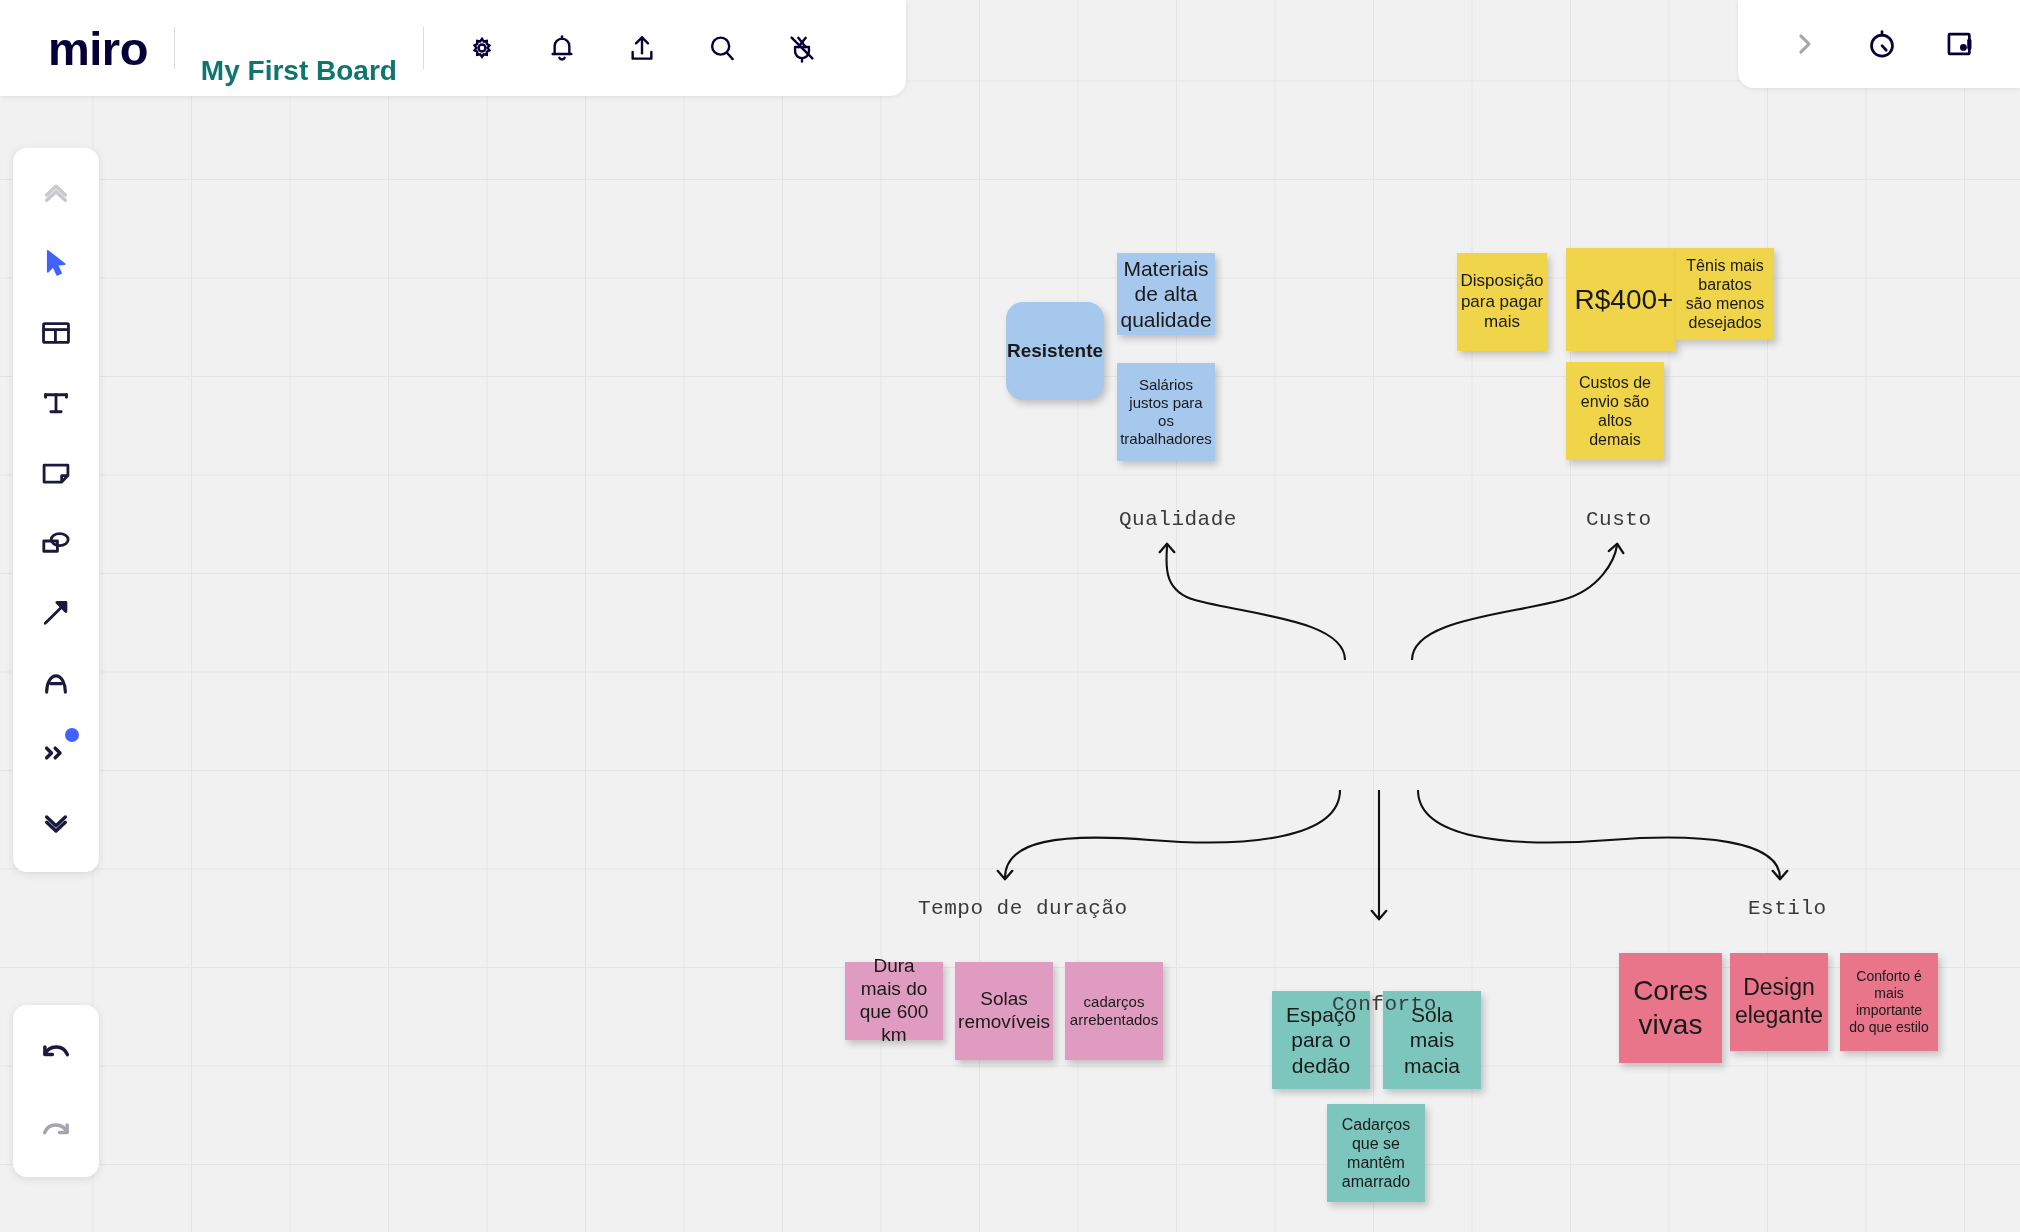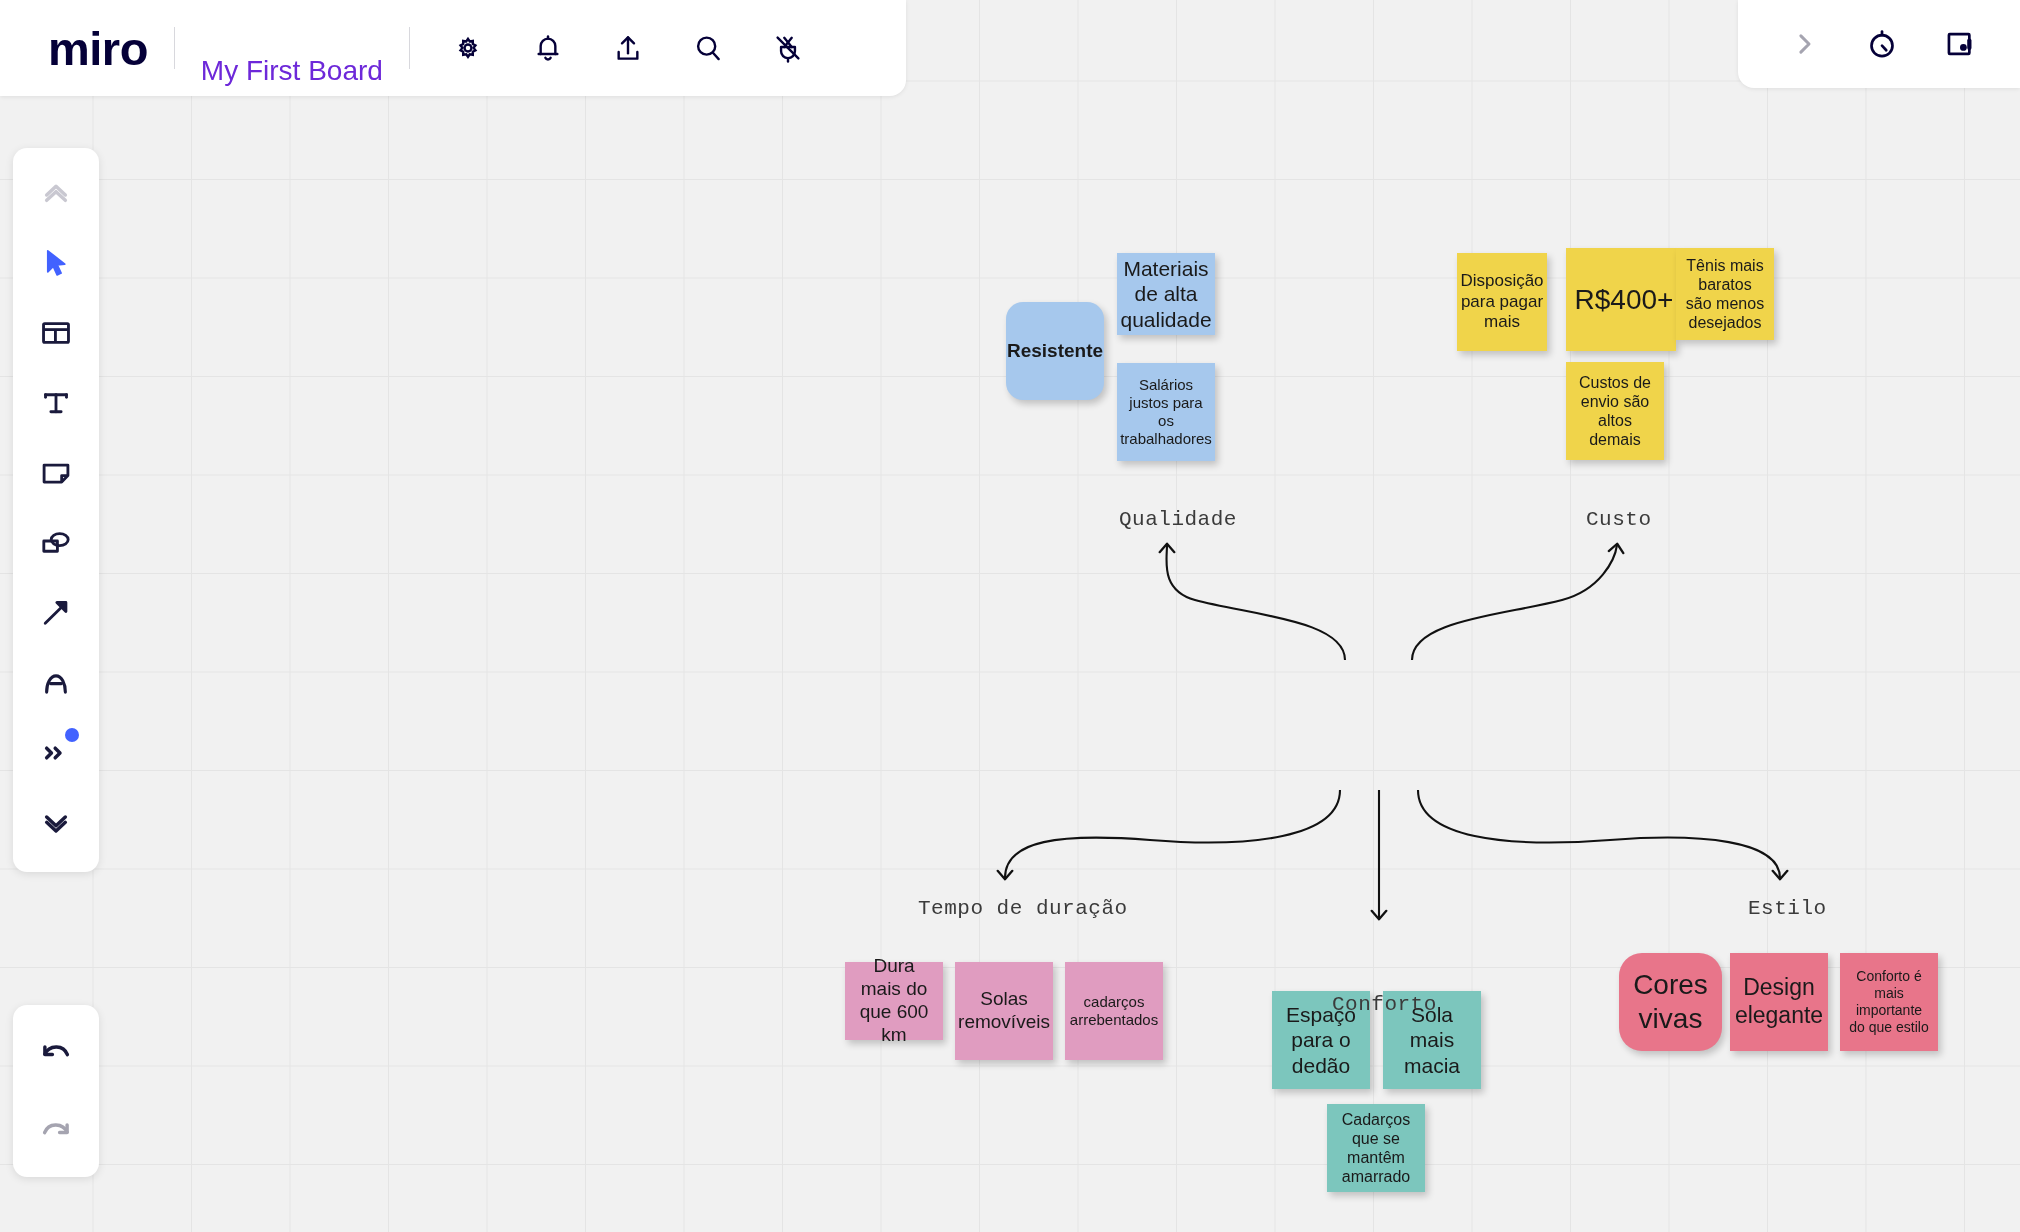--- a/index.html
+++ b/index.html
@@ -45,22 +45,22 @@
     font-family: "Liberation Sans", sans-serif;
   }
   .hdr-divider {
     width: 1px;
     height: 42px;
     background: #d8d8dd;
     margin: 0 26px;
   }
   #board-title {
     font-size: 28px;
-    font-weight: 400;
-    color: #6d28d9;
+    font-weight: 700;
+    color: #0f766e;
     white-space: nowrap;
     margin-top: 46px;
   }
   #hdr-icons {
     display: flex;
     align-items: center;
     gap: 28px;
     margin-left: 6px;
   }
   .hdr-btn {
@@ -213,22 +213,22 @@
       <div class="note" style="left: 1117px; top: 363px; width: 98px; height: 98px; background: rgb(166, 200, 237); font-size: 15px;">Salários justos para os trabalhadores</div>
       <div class="note" style="left: 1457px; top: 253px; width: 90px; height: 98px; background: rgb(240, 212, 74); font-size: 17px;">Disposição para pagar mais</div>
       <div class="note" style="left: 1566px; top: 248px; width: 110px; height: 103px; background: rgb(240, 212, 74); font-size: 28px; padding-left: 14px;">R$400+</div>
       <div class="note" style="left: 1676px; top: 248px; width: 98px; height: 92px; background: rgb(240, 212, 74); font-size: 16px;">Tênis mais baratos são menos desejados</div>
       <div class="note" style="left: 1566px; top: 362px; width: 98px; height: 98px; background: rgb(240, 212, 74); font-size: 16px;">Custos de envio são altos demais</div>
       <div class="note" style="left: 845px; top: 962px; width: 98px; height: 78px; background: rgb(224, 156, 192); font-size: 19px;">Dura mais do que 600 km</div>
       <div class="note" style="left: 955px; top: 962px; width: 98px; height: 98px; background: rgb(224, 156, 192); font-size: 19px;">Solas removíveis</div>
       <div class="note" style="left: 1065px; top: 962px; width: 98px; height: 98px; background: rgb(224, 156, 192); font-size: 15px;">cadarços arrebentados</div>
       <div class="note" style="left: 1272px; top: 991px; width: 98px; height: 98px; background: rgb(124, 198, 189); font-size: 21px;">Espaço para o dedão</div>
       <div class="note" style="left: 1383px; top: 991px; width: 98px; height: 98px; background: rgb(124, 198, 189); font-size: 21px;">Sola mais macia</div>
-      <div class="note" style="left: 1327px; top: 1104px; width: 98px; height: 88px; background: rgb(124, 198, 189); font-size: 16px;">Cadarços que se mantêm amarrado</div>
-      <div class="note" style="left: 1619px; top: 953px; width: 103px; height: 98px; background: rgb(232, 117, 138); font-size: 28px; border-radius: 23px;">Cores vivas</div>
+      <div class="note" style="left: 1327px; top: 1104px; width: 98px; height: 98px; background: rgb(124, 198, 189); font-size: 16px;">Cadarços que se mantêm amarrado</div>
+      <div class="note" style="left: 1619px; top: 953px; width: 103px; height: 110px; background: rgb(232, 117, 138); font-size: 28px;">Cores vivas</div>
       <div class="note" style="left: 1730px; top: 953px; width: 98px; height: 98px; background: rgb(232, 117, 138); font-size: 23px;">Design elegante</div>
       <div class="note" style="left: 1840px; top: 953px; width: 98px; height: 98px; background: rgb(232, 117, 138); font-size: 14px;">Conforto é mais importante do que estilo</div>
     </div>
   <div id="labels-layer">
       <div class="mmlabel" style="left: 1119px; top: 508px;">Qualidade</div>
       <div class="mmlabel" style="left: 1586px; top: 508px;">Custo</div>
       <div class="mmlabel" style="left: 918px; top: 897px;">Tempo de duração</div>
       <div class="mmlabel" style="left: 1332px; top: 993px;">Conforto</div>
       <div class="mmlabel" style="left: 1748px; top: 897px;">Estilo</div>
     </div>

